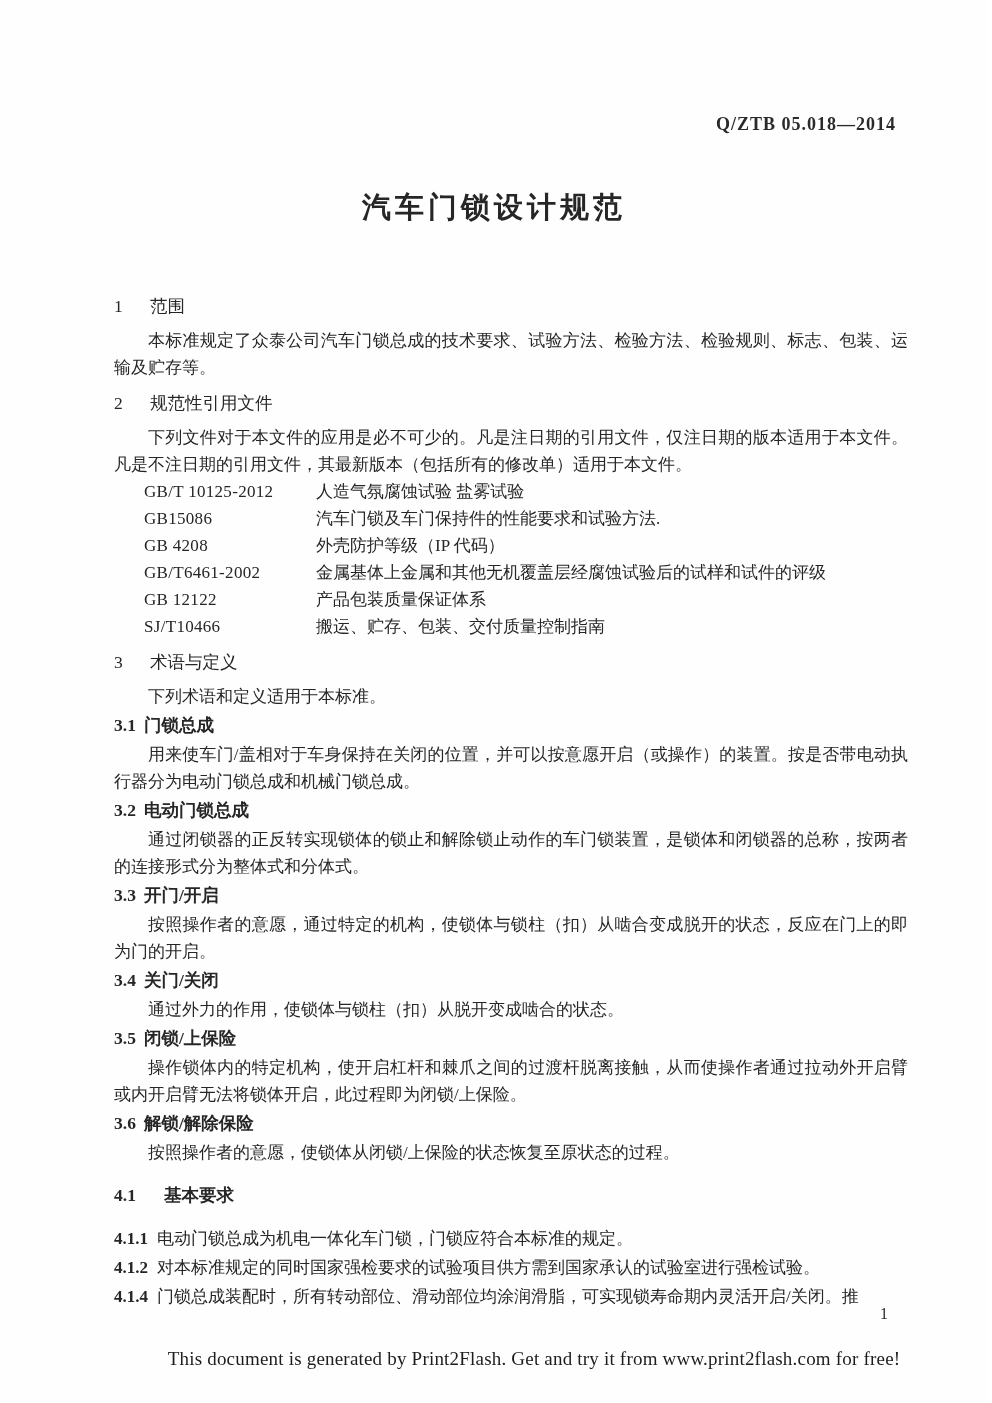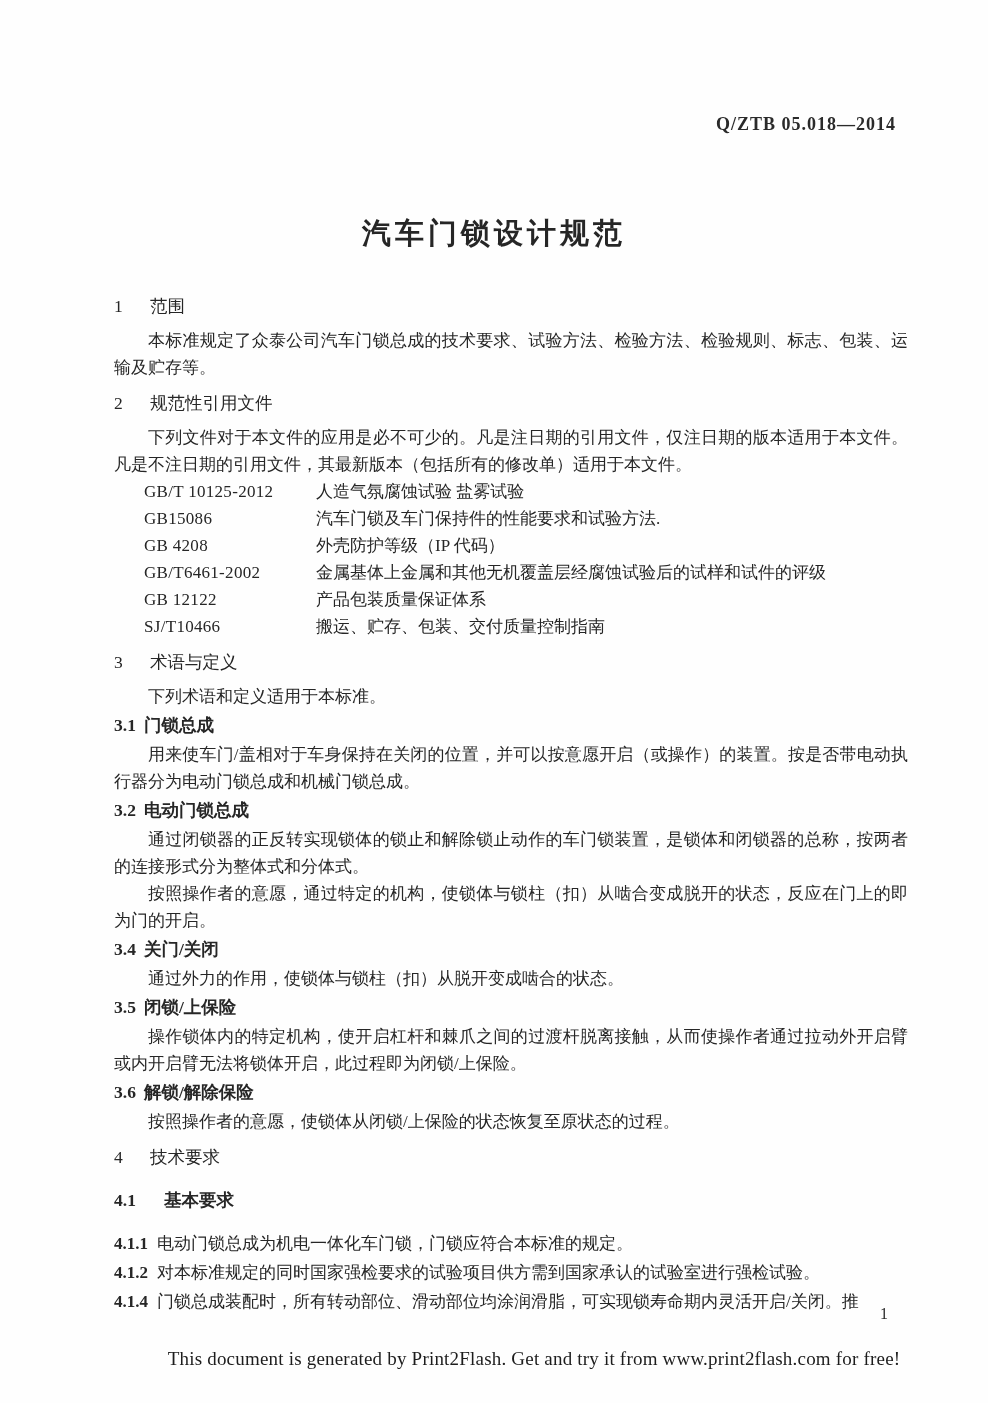--- a/index.html
+++ b/index.html
@@ -20,21 +20,21 @@
     position: absolute;
     top: 114px;
     right: 92px;
     font-size: 18px;
     font-weight: 600;
     letter-spacing: 1px;
     color: #2a2a2a;
   }
   .doc-title {
     position: absolute;
-    top: 214px;
+    top: 188px;
     left: 0;
     width: 100%;
     text-align: center;
     font-size: 29px;
     font-weight: bold;
     letter-spacing: 4px;
     color: #262626;
   }
   .content {
     position: absolute;
@@ -135,28 +135,28 @@
       <div class="ref">
         <span class="label">SJ/T10466</span>
         <span class="text">搬运、贮存、包装、交付质量控制指南</span>
       </div>
       <div class="h1"><span class="num">3</span><span class="txt">术语与定义</span></div>
       <p class="para">下列术语和定义适用于本标准。</p>
       <div class="sub"><span class="num">3.1</span><span class="txt">门锁总成</span></div>
       <p class="para">用来使车门/盖相对于车身保持在关闭的位置，并可以按意愿开启（或操作）的装置。按是否带电动执行器分为电动门锁总成和机械门锁总成。</p>
       <div class="sub"><span class="num">3.2</span><span class="txt">电动门锁总成</span></div>
       <p class="para">通过闭锁器的正反转实现锁体的锁止和解除锁止动作的车门锁装置，是锁体和闭锁器的总称，按两者的连接形式分为整体式和分体式。</p>
+      <div class="sub"><span class="num">3.3</span><span class="txt">开门/开启</span></div>
       <p class="para">按照操作者的意愿，通过特定的机构，使锁体与锁柱（扣）从啮合变成脱开的状态，反应在门上的即为门的开启。</p>
       <div class="sub"><span class="num">3.4</span><span class="txt">关门/关闭</span></div>
       <p class="para">通过外力的作用，使锁体与锁柱（扣）从脱开变成啮合的状态。</p>
       <div class="sub"><span class="num">3.5</span><span class="txt">闭锁/上保险</span></div>
       <p class="para">操作锁体内的特定机构，使开启杠杆和棘爪之间的过渡杆脱离接触，从而使操作者通过拉动外开启臂或内开启臂无法将锁体开启，此过程即为闭锁/上保险。</p>
       <div class="sub"><span class="num">3.6</span><span class="txt">解锁/解除保险</span></div>
       <p class="para">按照操作者的意愿，使锁体从闭锁/上保险的状态恢复至原状态的过程。</p>
-      <div class="h1"><span class="num">4</span><span class="txt">技术要求</span></div>
       <div class="h2"><span class="num">4.1</span><span class="txt">基本要求</span></div>
       <div class="clause"><span class="num">4.1.1</span><span class="txt">电动门锁总成为机电一体化车门锁，门锁应符合本标准的规定。</span></div>
       <div class="clause"><span class="num">4.1.2</span><span class="txt">对本标准规定的同时国家强检要求的试验项目供方需到国家承认的试验室进行强检试验。</span></div>
       <div class="clause"><span class="num">4.1.4</span><span class="txt">门锁总成装配时，所有转动部位、滑动部位均涂润滑脂，可实现锁寿命期内灵活开启/关闭。推</span></div>
     </div>
 
   <div class="page-number">1</div>
   <div class="footer-watermark">This document is generated by Print2Flash. Get and try it from www.print2flash.com for free!</div>
 </div>
 

